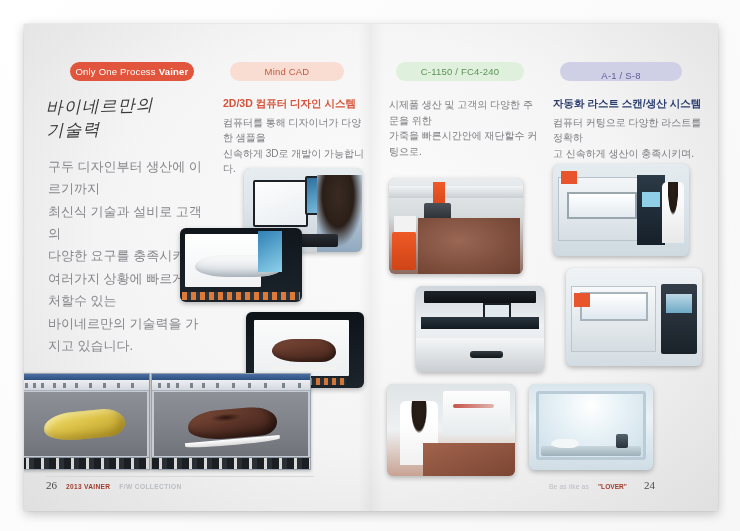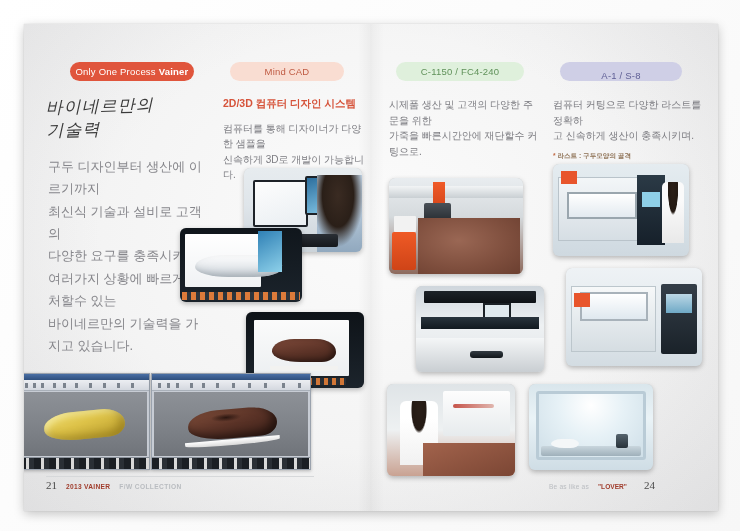--- a/index.html
+++ b/index.html
@@ -63,21 +63,21 @@
   .badge.peach    { background: #f9ddd2; color: #bf5a42; }
   .badge.green    { background: #dff0dc; color: #5f9159; }
   .badge.lavender { background: #cfcfe6; color: #5f5f96; align-items: flex-end; }
   .badge b { font-weight: 700; margin-left: 3px; }
 
   
   .col { position: absolute; }
   .col-head {
     font-size: 10.5px;
     font-weight: 700;
-    margin-bottom: 11px;
+    margin-bottom: 5px;
     line-height: 1.2;
   }
   .c2 .col-head { color: #d6533a; }
   .c3 .col-head { color: #4e8f52; }
   .c4 .col-head { color: #2a3c6e; }
   .col-body {
     font-size: 10px;
     line-height: 1.55;
     color: #7b7b80;
   }
@@ -378,20 +378,21 @@
       <div class="col-body" style="white-space:pre-line;">컴퓨터를 통해 디자이너가 다양한 샘플을
 신속하게 3D로 개발이 가능합니다.</div>
     </div>
 
     <div class="col c3" style="left:365px; top:73px; width:152px;">
       <div class="col-body" style="white-space:pre-line;">시제품 생산 및 고객의 다양한 주문을 위한
 가죽을 빠른시간안에 재단할수 커팅으로.</div>
     </div>
 
     <div class="col c4" style="left:529px; top:73px; width:160px;">
+      <div class="col-head">자동화 라스트 스캔/생산 시스템</div>
       <div class="col-body" style="white-space:pre-line;">컴퓨터 커팅으로 다양한 라스트를 정확하
 고 신속하게 생산이 충족시키며.</div>
       <div class="col-note">
         <span class="star">*</span>
         <span>라스트 : 구두모양의 골격</span>
       </div>
     </div>
 
     <div class="photo" style="left:220px; top:144px; width:118px; height:84px;">
       <div class="inner sc-office">
@@ -523,21 +524,21 @@
           <div class="lace"></div>
         </div>
         <div class="cad-sole-white"></div>
       </div>
       <div class="statusbar"></div>
     </div>
 
     <div class="rule" style="left:22px; top:452px; width:268px;"></div>
 
     <div class="footer-left" style="left:22px; top:455px;">
-      <span class="pgnum">21</span>
+      <span class="pgnum">26</span>
       <span class="foot-brand">2013 VAINER</span>
       <span class="foot-sub">F/W COLLECTION</span>
     </div>
 
     <div class="footer-right" style="left:525px; top:455px;">
       <span class="foot-tag">Be as like as</span>
       <span class="foot-lover">"LOVER"</span>
       <span class="pgnum" style="margin-left:8px;">24</span>
     </div>
 

